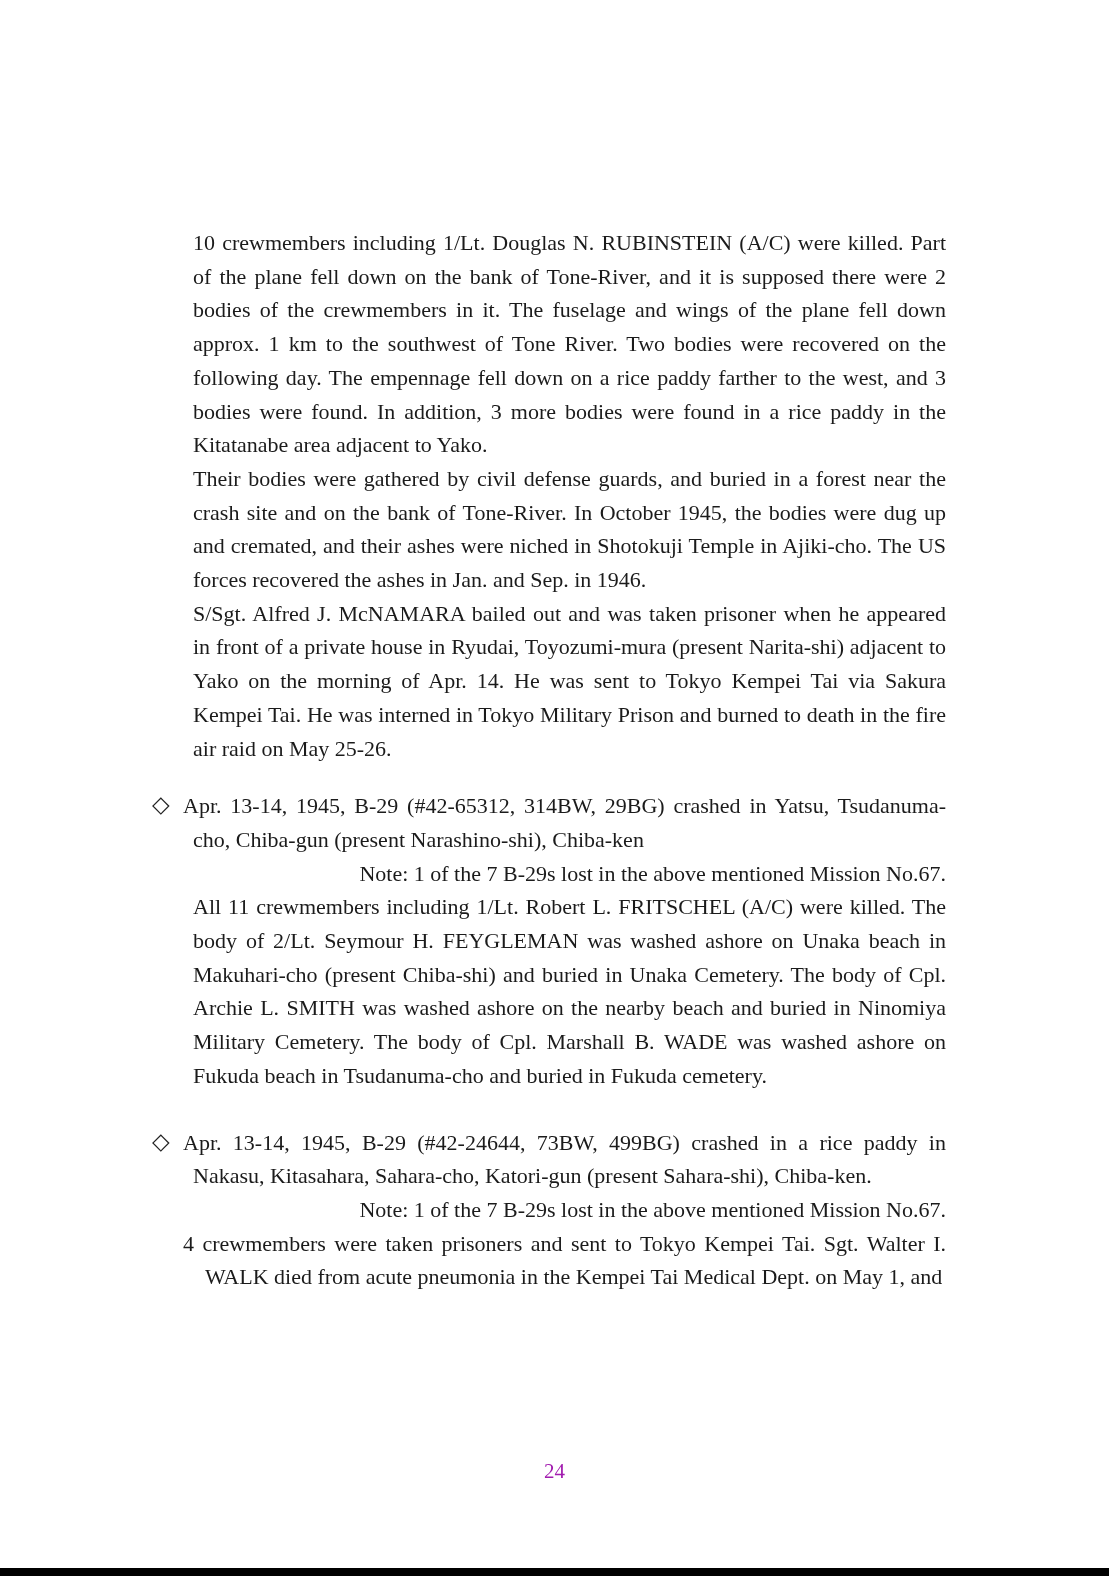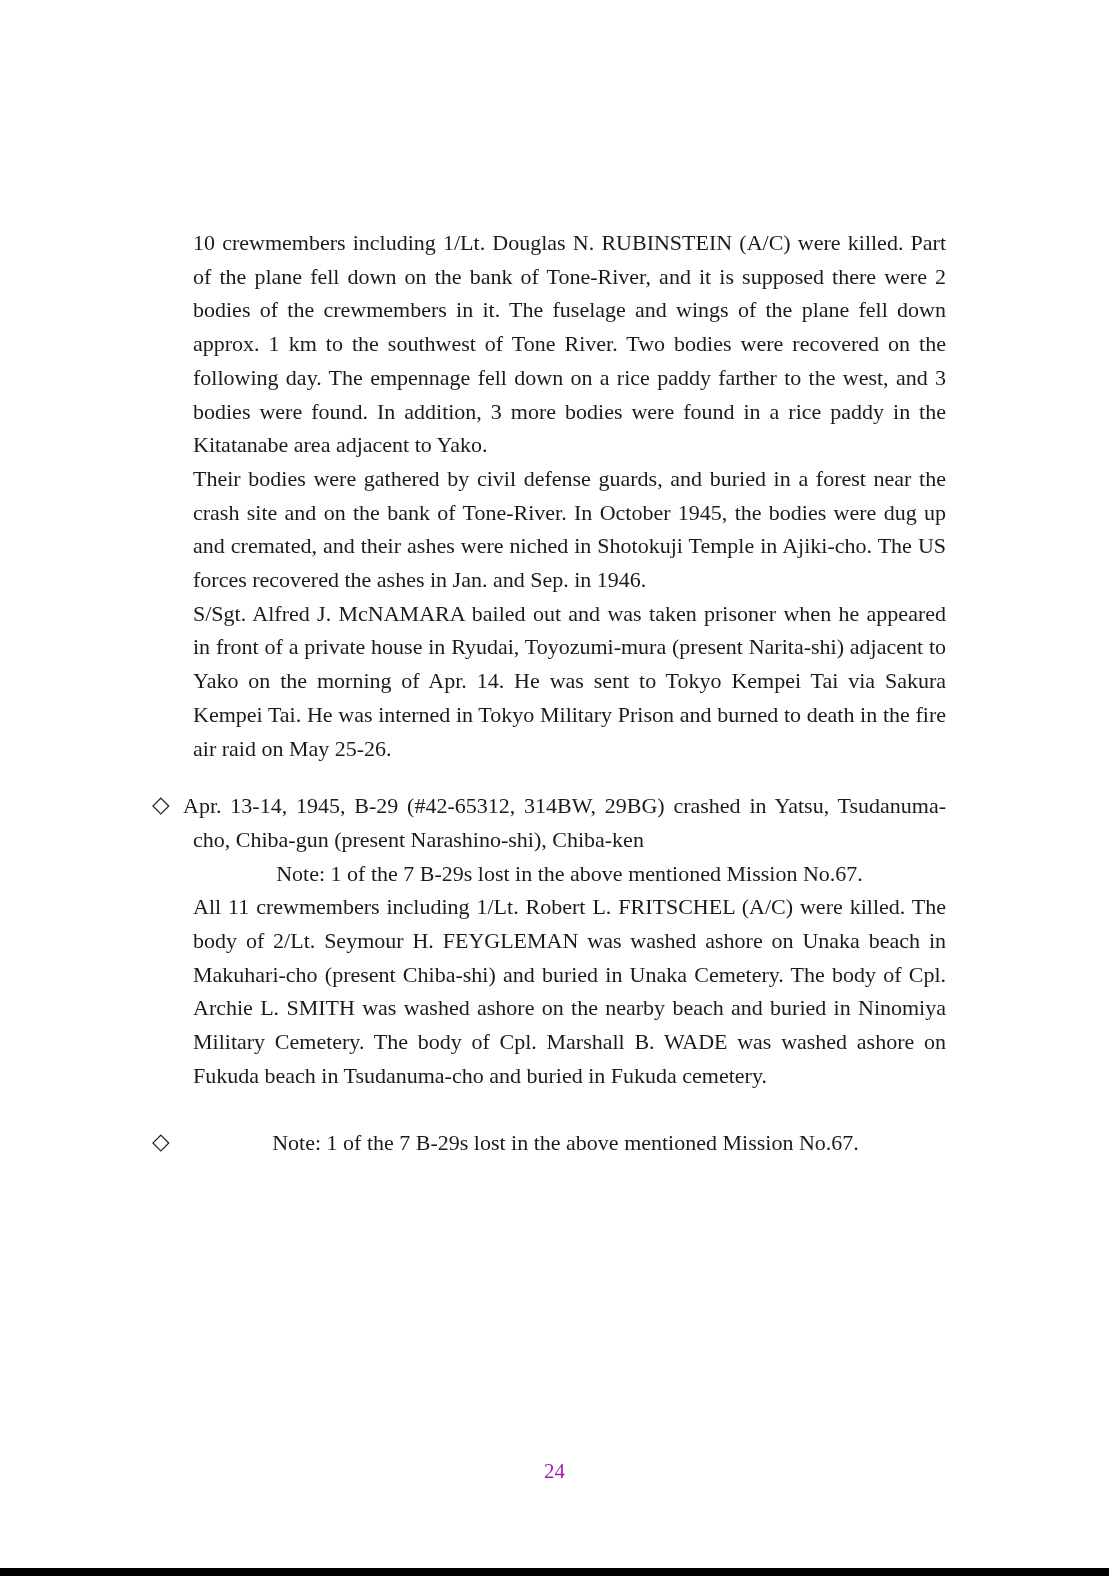--- a/index.html
+++ b/index.html
@@ -34,21 +34,21 @@
   }
   .diamond {
     position: absolute;
     left: -41px;
     top: -1px;
     text-indent: 0;
     font-size: 23px;
     font-family: "DejaVu Sans", sans-serif;
     color: #222222;
   }
-  .note { text-align: center; }
+  .note { text-align: right; }
   .entry-2 .note { margin-left: -8px; }
   .hang8 { text-indent: -8px; }
   .single-shift {
     margin-left: -9px;
     text-align: left;
   }
   .walk-para {
     margin-left: 12px;
     text-indent: -22px;
   }
@@ -85,23 +85,24 @@
     <section class="entry entry-1">
       <p class="entry-heading">
         <span class="diamond">◇</span><span>Apr. 13-14, 1945, B-29 (#42-65312, 314BW, 29BG) crashed in Yatsu, Tsudanuma- cho, Chiba-gun (present Narashino-shi), Chiba-ken</span>
       </p>
       <p class="note">Note: 1 of the 7 B-29s lost in the above mentioned Mission No.67.</p>
       <p class="para">All 11 crewmembers including 1/Lt. Robert L. FRITSCHEL (A/C) were killed. The body of 2/Lt. Seymour H. FEYGLEMAN was washed ashore on Unaka beach in Makuhari-cho (present Chiba-shi) and buried in Unaka Cemetery. The body of Cpl. Archie L. SMITH was washed ashore on the nearby beach and buried in Ninomiya Military Cemetery. The body of Cpl. Marshall B. WADE was washed ashore on Fukuda beach in Tsudanuma-cho and buried in Fukuda cemetery.</p>
     </section>
 
     <section class="entry entry-2">
       <p class="entry-heading">
-        <span class="diamond">◇</span>
+        <span class="diamond">◇</span><span>Apr. 13-14, 1945, B-29 (#42-24644, 73BW, 499BG) crashed in a rice paddy in Nakasu, Kitasahara, Sahara-cho, Katori-gun (present Sahara-shi), Chiba-ken.</span>
       </p>
       <p class="note">Note: 1 of the 7 B-29s lost in the above mentioned Mission No.67.</p>
+      <p class="para walk-para">4 crewmembers were taken prisoners and sent to Tokyo Kempei Tai. Sgt. Walter I. WALK died from acute pneumonia in the Kempei Tai Medical Dept. on May 1, and</p>
     </section>
 
   </div>
 
   <div class="footer">24</div>
 
   <div class="bottom-bar"></div>
 
 </div>
 

